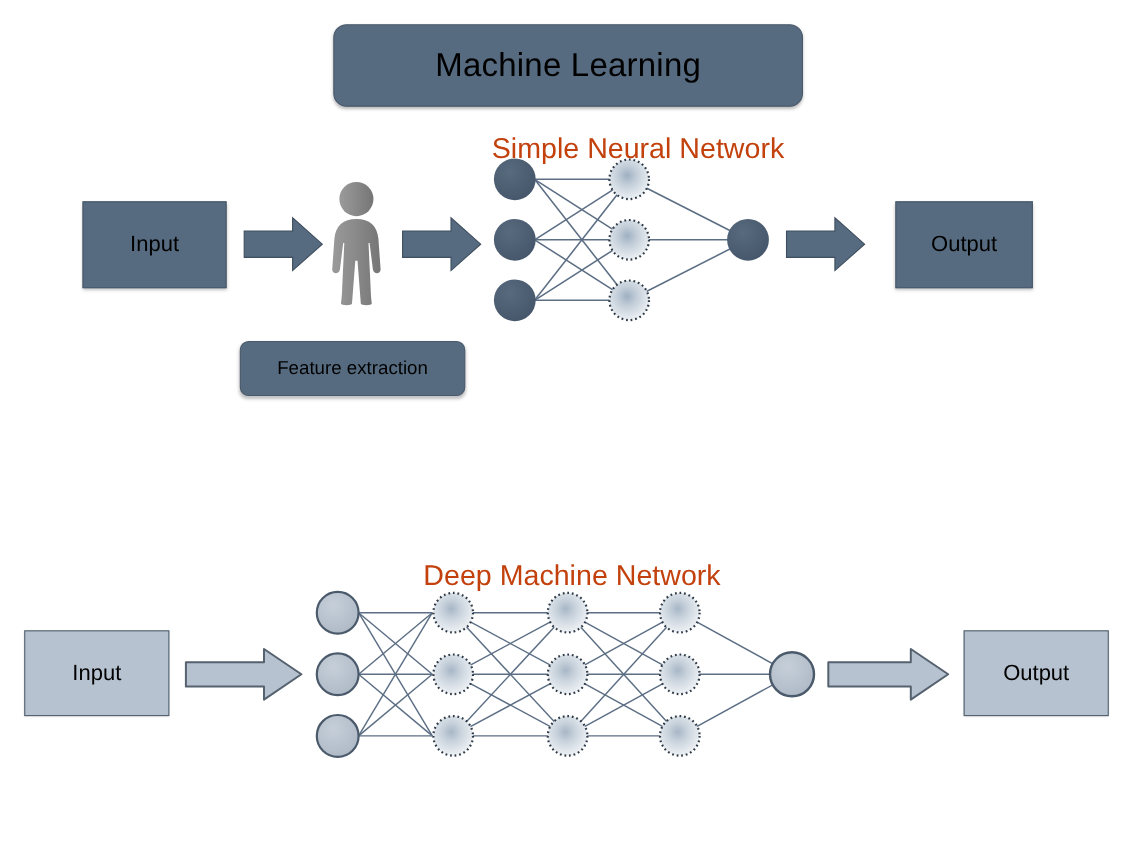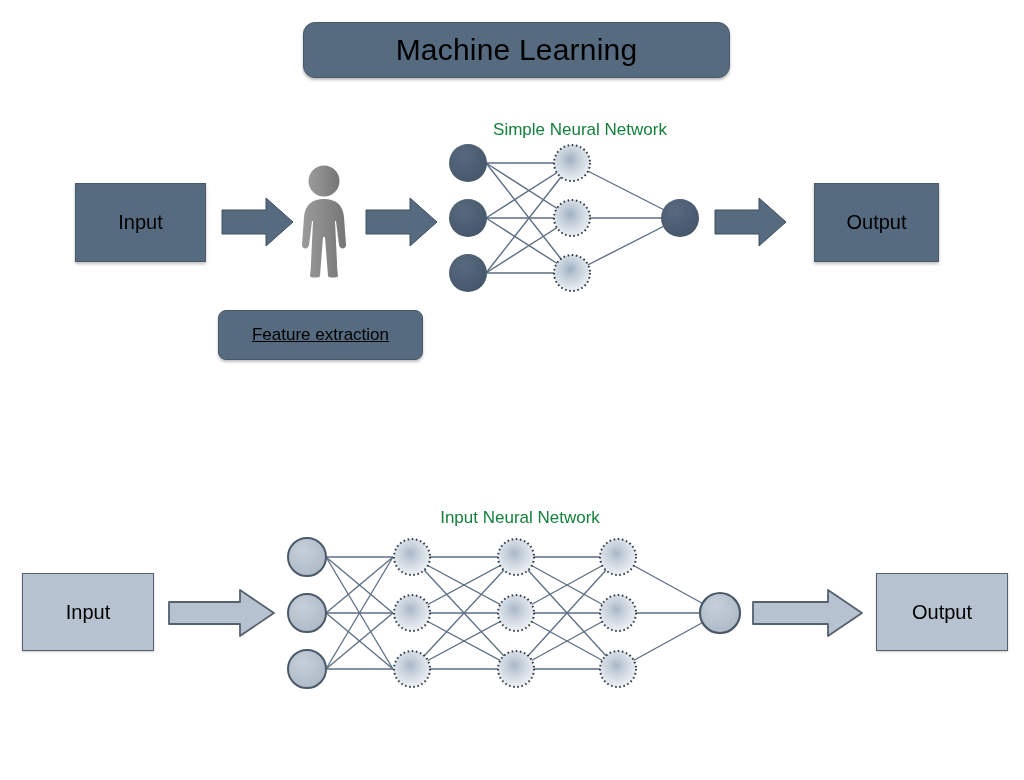--- a/index.html
+++ b/index.html
@@ -50,21 +50,20 @@
   
   .caption-pill {
     display: flex;
     align-items: center;
     justify-content: center;
     border-radius: 8px;
     font-size: 17px;
     color: #000000;
     box-sizing: border-box;
     white-space: nowrap;
-    text-decoration: underline;
   }
   .caption-pill.ml {
     background: #566b80;
     border: 1px solid #49596b;
     box-shadow: 0 2px 3px rgba(0,0,0,0.25);
   }
   .caption-pill.dl {
     background: #b6c2cf;
     border: 1.5px solid #55616e;
     box-shadow: 0 2px 3px rgba(0,0,0,0.2);
@@ -85,34 +84,34 @@
     box-shadow: 0 2px 3px rgba(0,0,0,0.25);
   }
   .io-box.dl {
     background: #b6c2cf;
     border: 1.6px solid #55616e;
     box-shadow: 0 1px 2px rgba(0,0,0,0.2);
   }
 
   
   .net-label {
-    font-size: 17px;
-    color: #15803d;
+    font-size: 26px;
+    color: #c2410c;
     text-align: center;
     white-space: nowrap;
   }
 
   svg { display: block; overflow: visible; }
 </style>
 </head>
 <body>
 
 <div class="canvas">
 
-  <div class="abs title-pill ml" style="left:303px; top:22px; width:427px; height:56px;">
+  <div class="abs title-pill ml" style="left:303px; top:22px; width:427px; height:75px;">
     <span>Machine Learning</span>
   </div>
 
   <div class="abs io-box ml" style="left:75px; top:183px; width:131px; height:79px;">
     <span>Input</span>
   </div>
 
   <div class="abs" style="left:222px; top:196px;">
     <svg width="72" height="52" viewBox="0 0 72 52">
       <path d="M0,14 L44,14 L44,2 L71,26 L44,50 L44,38 L0,38 Z" fill="#566b80" stroke="#3f4e5e" stroke-width="1"></path>
@@ -213,21 +212,21 @@
   <div class="abs io-box dl" style="left:22px; top:573px; width:132px; height:78px;">
     <span>Input</span>
   </div>
 
   <div class="abs" style="left:168px; top:588px;">
     <svg width="108" height="50" viewBox="0 0 108 50">
       <path d="M1,14 L72,14 L72,2 L106,25 L72,48 L72,36 L1,36 Z" fill="#b6c2cf" stroke="#55616e" stroke-width="1.8" stroke-linejoin="round"></path>
     </svg>
   </div>
 
-  <div class="abs net-label" style="left:330px; top:508px; width:380px;">Input Neural Network</div>
+  <div class="abs net-label" style="left:330px; top:508px; width:380px;">Deep Machine Network</div>
 
   <div class="abs" style="left:285px; top:535px;">
     <svg width="460" height="160" viewBox="0 0 460 160">
       <defs>
         <radialGradient id="dhidgrad" cx="45%" cy="40%" r="62%">
           <stop offset="0%" stop-color="#a7b6c6"></stop>
           <stop offset="38%" stop-color="#c8d2dc"></stop>
           <stop offset="100%" stop-color="#f0f3f6"></stop>
         </radialGradient>
         <radialGradient id="dsolidgrad" cx="40%" cy="33%" r="72%">

